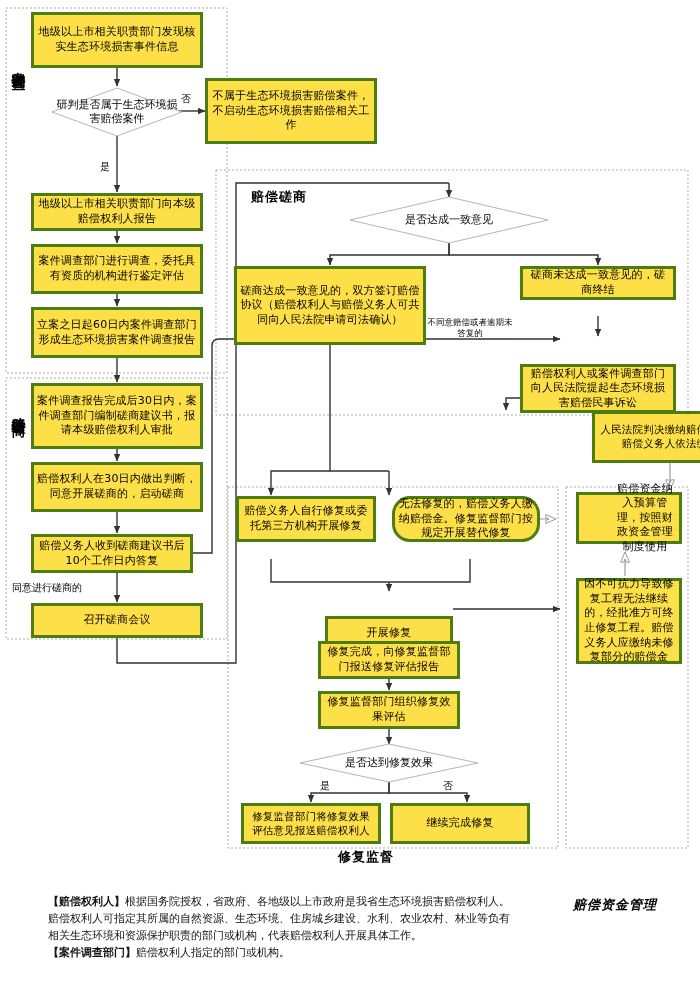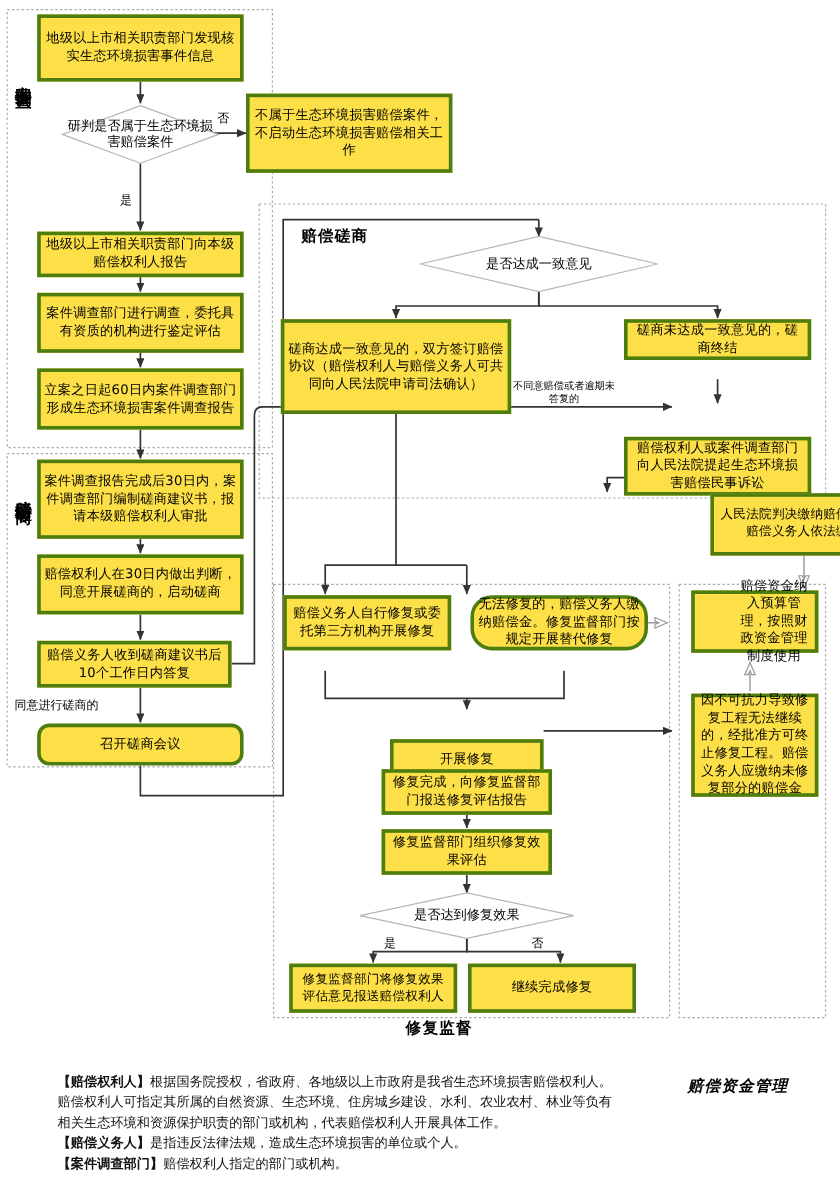--- a/index.html
+++ b/index.html
@@ -157,21 +157,21 @@
 
   <div class="box" style="left:205px;top:78px;width:172px;height:66px;">不属于生态环境损害赔偿案件，不启动生态环境损害赔偿相关工作</div>
 
   <div class="box" style="left:31px;top:244px;width:172px;height:50px;">案件调查部门进行调查，委托具有资质的机构进行鉴定评估</div>
   <div class="box" style="left:31px;top:193px;width:172px;height:38px;">地级以上市相关职责部门向本级赔偿权利人报告</div>
   <div class="box" style="left:31px;top:307px;width:172px;height:51px;">立案之日起60日内案件调查部门形成生态环境损害案件调查报告</div>
 
   <div class="box" style="left:31px;top:383px;width:172px;height:66px;">案件调查报告完成后30日内，案件调查部门编制磋商建议书，报请本级赔偿权利人审批</div>
   <div class="box" style="left:31px;top:462px;width:172px;height:50px;">赔偿权利人在30日内做出判断，同意开展磋商的，启动磋商</div>
   <div class="box" style="left:31px;top:534px;width:162px;height:39px;">赔偿义务人收到磋商建议书后10个工作日内答复</div>
-  <div class="box" style="left:31px;top:603px;width:172px;height:35px;border-radius:10px;">召开磋商会议</div>
+  <div class="box" style="left:31px;top:603px;width:172px;height:35px;">召开磋商会议</div>
 
   <div class="diamond-label" style="left:355px;top:200px;width:188px;height:40px;">是否达成一致意见</div>
 
   <div class="box" style="left:234px;top:266px;width:192px;height:79px;">磋商达成一致意见的，双方签订赔偿协议（赔偿权利人与赔偿义务人可共同向人民法院申请司法确认）</div>
   <div class="box" style="left:520px;top:266px;width:156px;height:34px;">磋商未达成一致意见的，磋商终结</div>
   <div class="box" style="left:520px;top:337px;width:156px;height:49px;margin-top:27px;">赔偿权利人或案件调查部门向人民法院提起生态环境损害赔偿民事诉讼</div>
   <div class="box thin" style="left:592px;top:411px;width:156px;height:52px;">人民法院判决缴纳赔偿金的，赔偿义务人依法缴纳</div>
 
   <div class="box" style="left:236px;top:496px;width:140px;height:46px;">赔偿义务人自行修复或委托第三方机构开展修复</div>
   <div class="box" style="left:392px;top:496px;width:148px;height:46px;border-radius:18px;">无法修复的，赔偿义务人缴纳赔偿金。修复监督部门按规定开展替代修复</div>
@@ -191,17 +191,16 @@
   <div class="edge-label" style="left:100px;top:160px;">是</div>
   <div class="edge-label" style="left:12px;top:581px;">同意进行磋商的</div>
   <div class="edge-label small" style="left:424px;top:317px;width:92px;">不同意赔偿或者逾期未答复的</div>
   <div class="edge-label" style="left:320px;top:779px;">是</div>
   <div class="edge-label" style="left:443px;top:779px;">否</div>
 
   <div class="notes">
     <p><b>【赔偿权利人】</b><span>根据国务院授权，省政府、各地级以上市政府是我省生态环境损害赔偿权利人。</span></p>
     <p><span>赔偿权利人可指定其所属的自然资源、生态环境、住房城乡建设、水利、农业农村、林业等负有</span></p>
     <p><span>相关生态环境和资源保护职责的部门或机构，代表赔偿权利人开展具体工作。</span></p>
-    <p><b>【赔偿义务人】</b><span>是指违反法律法规，造成生态环境损害的单位或个人。</span></p>
     <p><b>【案件调查部门】</b><span>赔偿权利人指定的部门或机构。</span></p>
   </div>
 
 </div>
 
 </body></html>

